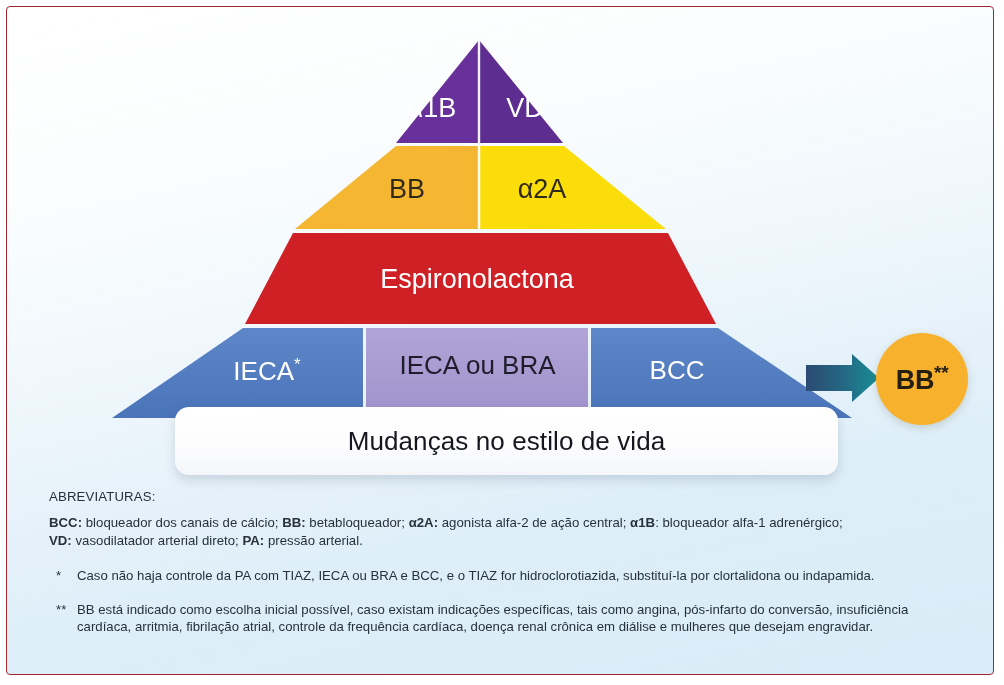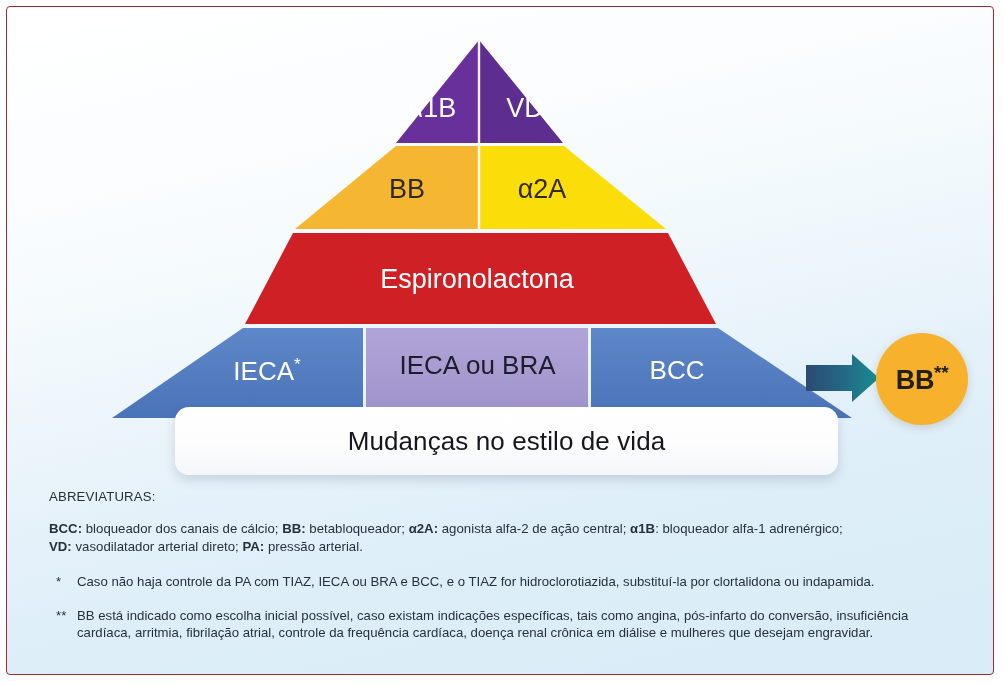--- a/index.html
+++ b/index.html
@@ -150,21 +150,21 @@
   .notes {
     position: absolute;
     left: 42px;
     top: 482px;
     width: 910px;
     color: #26313c;
   }
   .abbrev-title {
     font-size: 13.2px;
     letter-spacing: 0.15px;
-    margin-bottom: 16px;
+    margin-bottom: 10px;
   }
   .abbrev-line {
     font-size: 13.2px;
     line-height: 17.5px;
     letter-spacing: 0.02px;
   }
   .abbrev-line b { font-weight: bold; }
 
   .fnote {
     position: relative;

